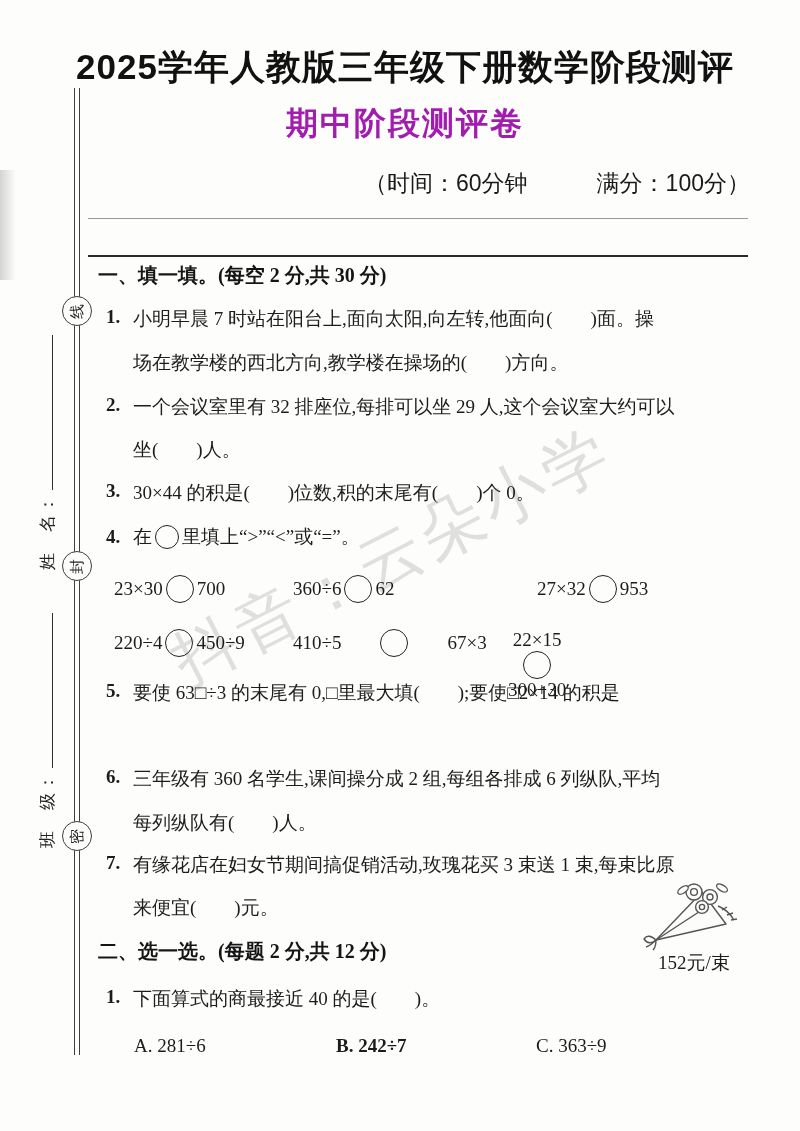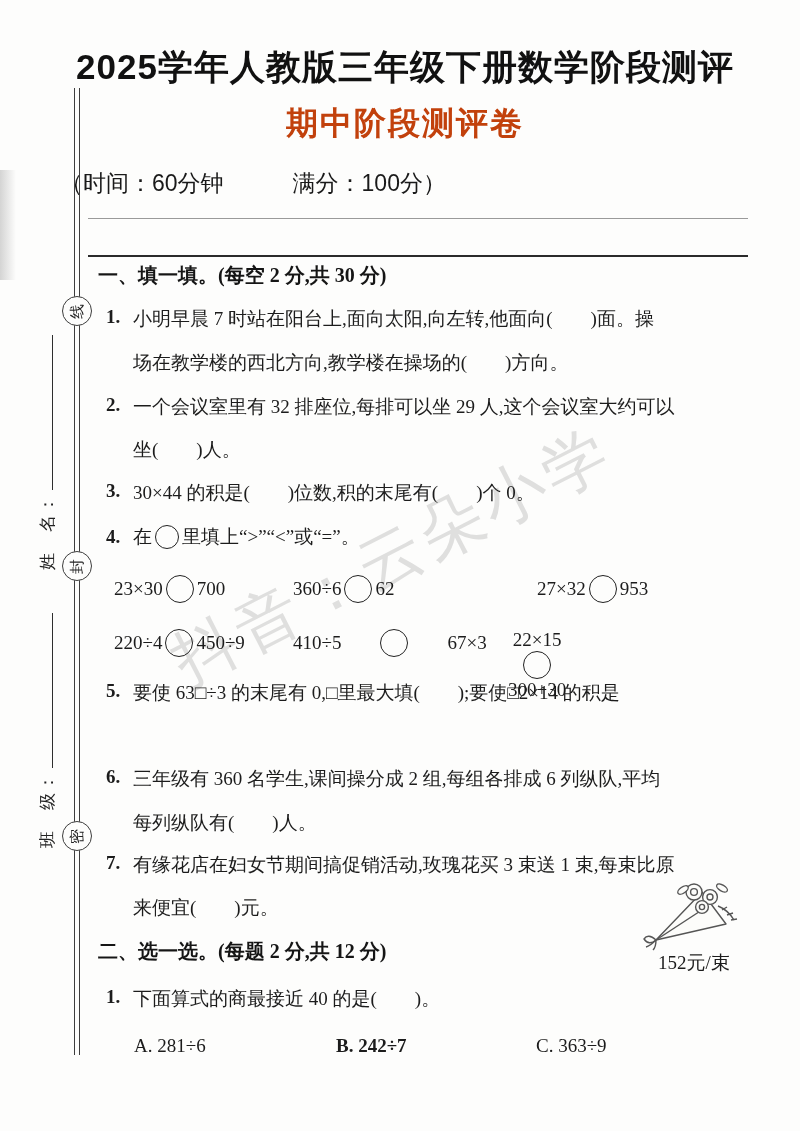--- a/index.html
+++ b/index.html
@@ -17,22 +17,22 @@
     font-size:64px;letter-spacing:5px;white-space:nowrap;
     color:#bfbfbf;opacity:.48;transform:rotate(-27deg);z-index:0;
   }
   .z{position:absolute;z-index:2;}
   
   .title1{left:60px;top:44px;width:690px;text-align:center;
     font-family:"Liberation Sans","DejaVu Sans",sans-serif;
     font-weight:bold;font-size:35px;letter-spacing:1px;color:#111;}
   .title2{left:60px;top:102px;width:690px;text-align:center;
     font-family:"Liberation Sans","DejaVu Sans",sans-serif;
-    font-weight:bold;font-size:32px;letter-spacing:2px;color:#c2410c;}
-  .meta{left:60px;top:168px;width:690px;text-align:left;
+    font-weight:bold;font-size:32px;letter-spacing:2px;color:#a21caf;}
+  .meta{left:60px;top:168px;width:690px;text-align:right;
     font-family:"Liberation Sans","DejaVu Sans",sans-serif;
     font-size:23px;color:#1a1a1a;}
   
   .evalbox{left:88px;top:218px;width:660px;height:36px;
     border-top:1px solid #9a9a9a;border-bottom:2px solid #2b2b2b;
     display:flex;align-items:stretch;}
   .evalcell{width:158px;border-right:1px solid #8a8a8a;background:#f6f6f3;
     display:flex;align-items:center;justify-content:center;
     font-weight:bold;font-size:16px;color:#222;
     font-family:"Liberation Sans","DejaVu Sans",sans-serif;}

